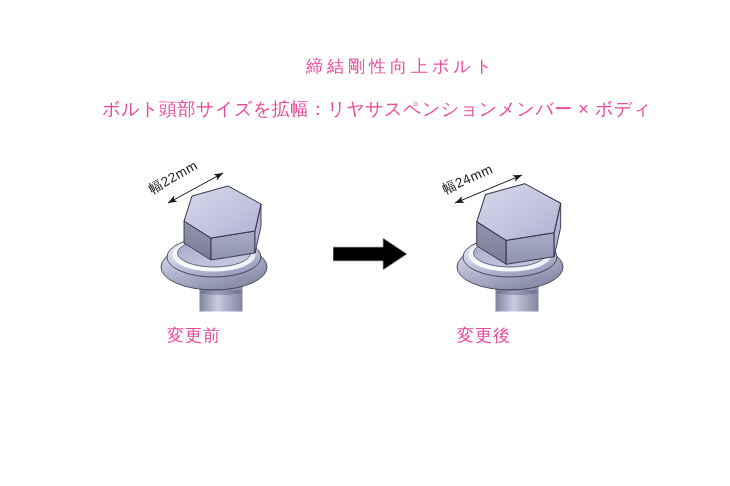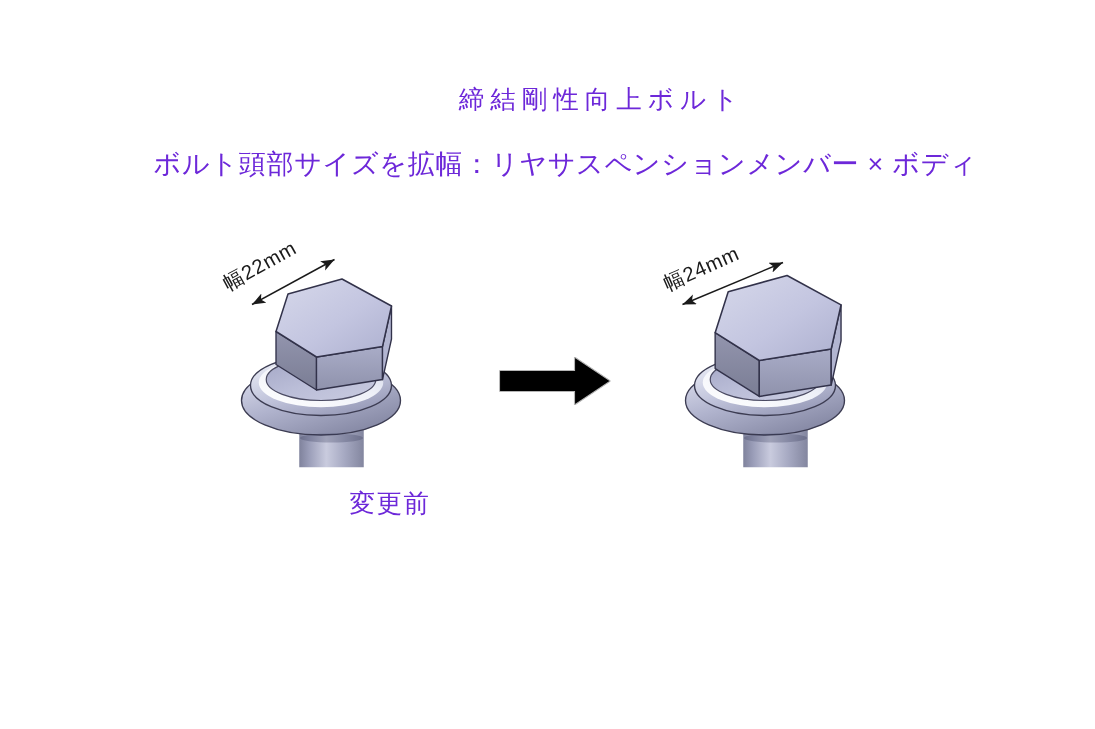--- a/index.html
+++ b/index.html
@@ -2,38 +2,38 @@
 <html><head>
 <meta charset="utf-8">
 <style>
   html,body{margin:0;padding:0;background:#ffffff;}
   #canvas{
     position:relative;
     width:730px;height:486px;
     background:#ffffff;
     overflow:hidden;
     font-family:"Liberation Sans","DejaVu Sans",sans-serif;
-    color:#6d28d9;
+    color:#ec4899;
   }
   .abs{position:absolute;}
   #title{
     left:401px;top:55px;
     transform:translateX(-50%);
     white-space:nowrap;
     font-size:17px;letter-spacing:4px;
   }
   #subtitle{
     left:377px;top:97px;
     transform:translateX(-50%);
     white-space:nowrap;
     font-size:18px;letter-spacing:0.5px;
   }
   .caption{
     top:324px;width:120px;
-    text-align:right;
+    text-align:left;
     font-size:17px;letter-spacing:1px;
   }
   #caption-before{left:167px;}
   #caption-after{left:457px;}
   .bolt-svg{display:block;}
   #bolt-before{left:140px;top:150px;}
   #bolt-after{left:436px;top:150px;}
   #arrow{left:333px;top:238px;}
   .dim-text{font-size:13.5px;fill:#1a1a1a;letter-spacing:0.5px;}
 </style>
@@ -131,14 +131,15 @@
       <path d="M44,71 L52,46 L88,36 L121,54 L115,81 L71,88 Z" fill="url(#gTop)" stroke-width="0.95"></path>
     </g>
 
     <g>
       <line x1="19" y1="53" x2="86" y2="25" stroke="#1a1a1a" stroke-width="1" marker-start="url(#dimArrow)" marker-end="url(#dimArrow)"></line>
       <text class="dim-text" transform="translate(9,44) rotate(-24)">幅24mm</text>
     </g>
   </svg>
 
   <div id="caption-before" class="abs caption">変更前</div>
+  <div id="caption-after" class="abs caption">変更後</div>
 
 </div>
 
 </body></html>

